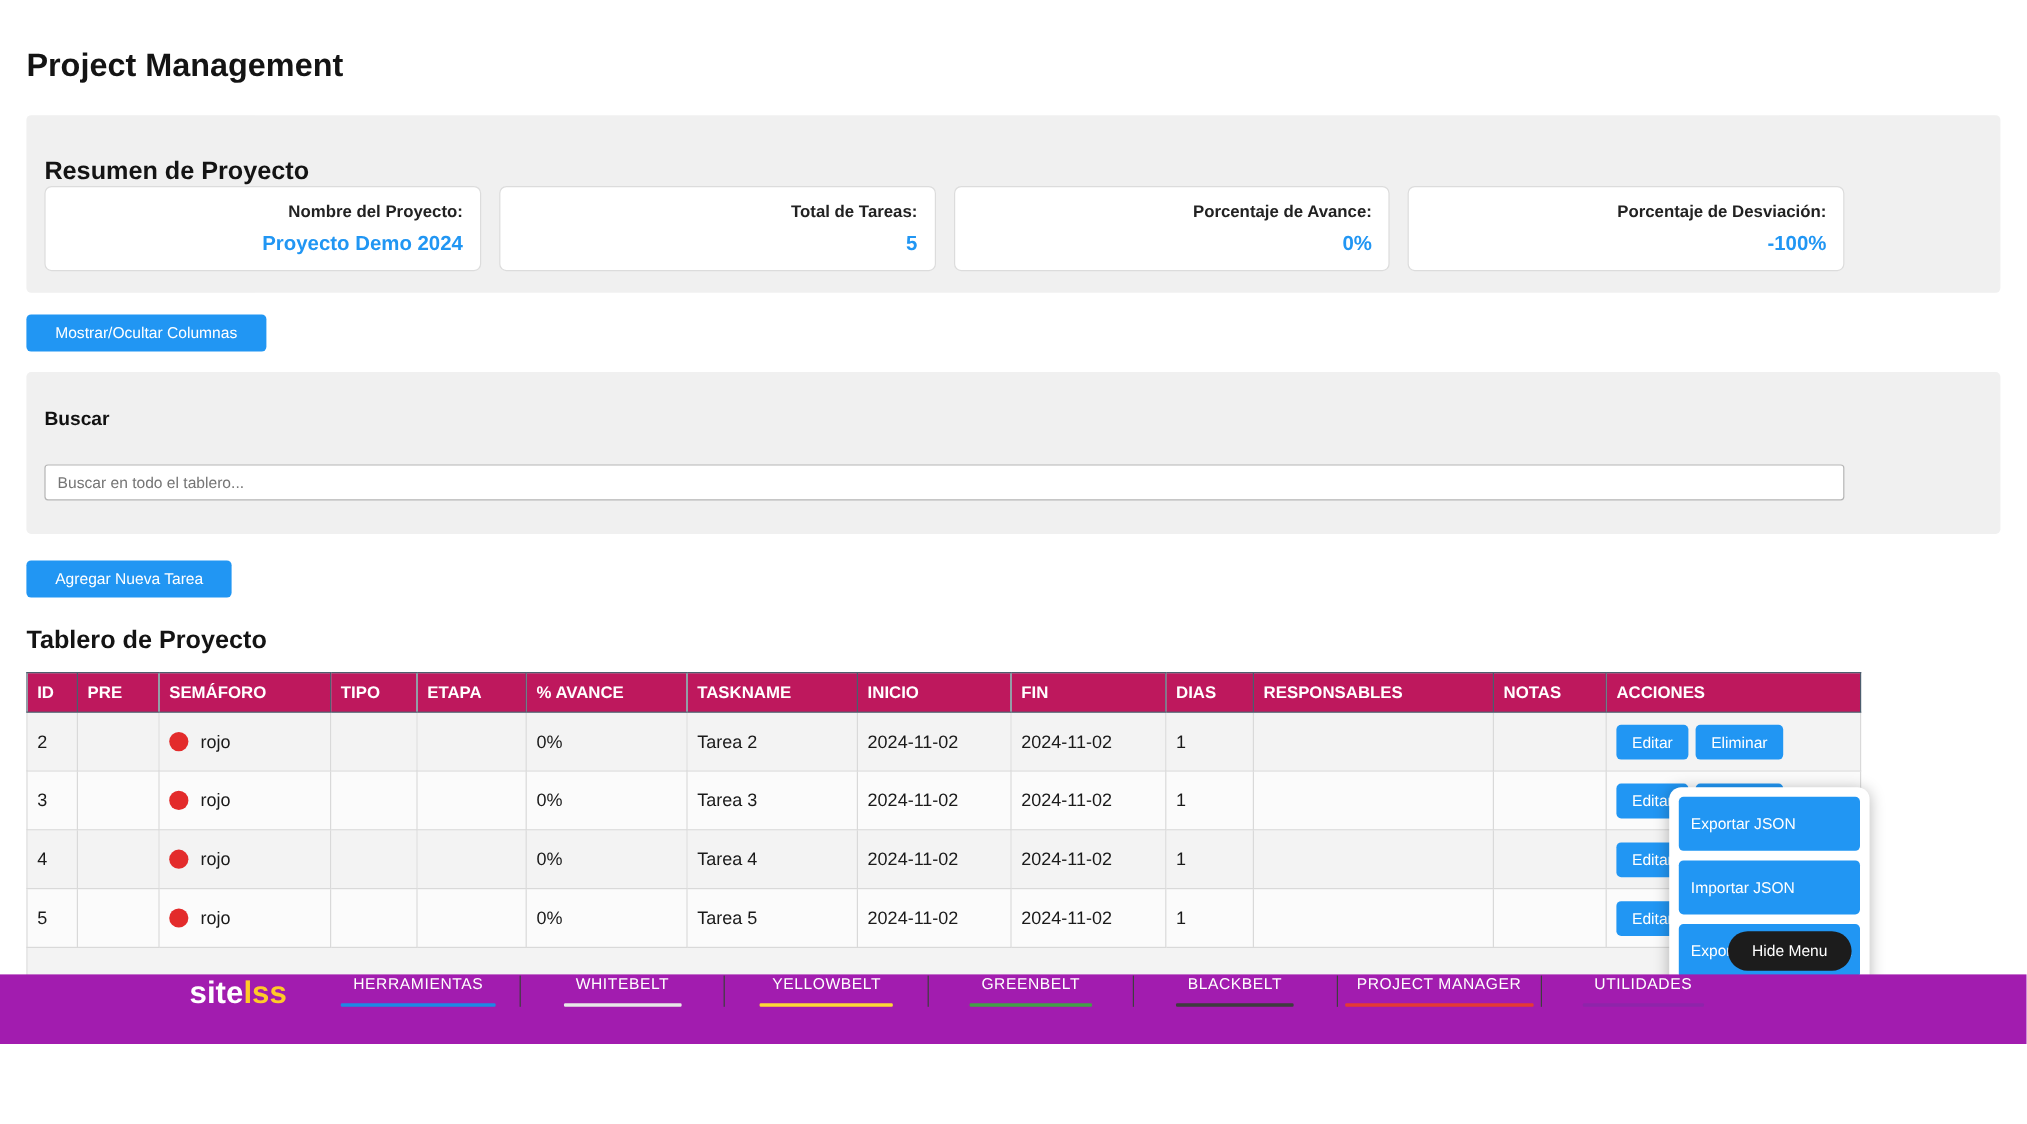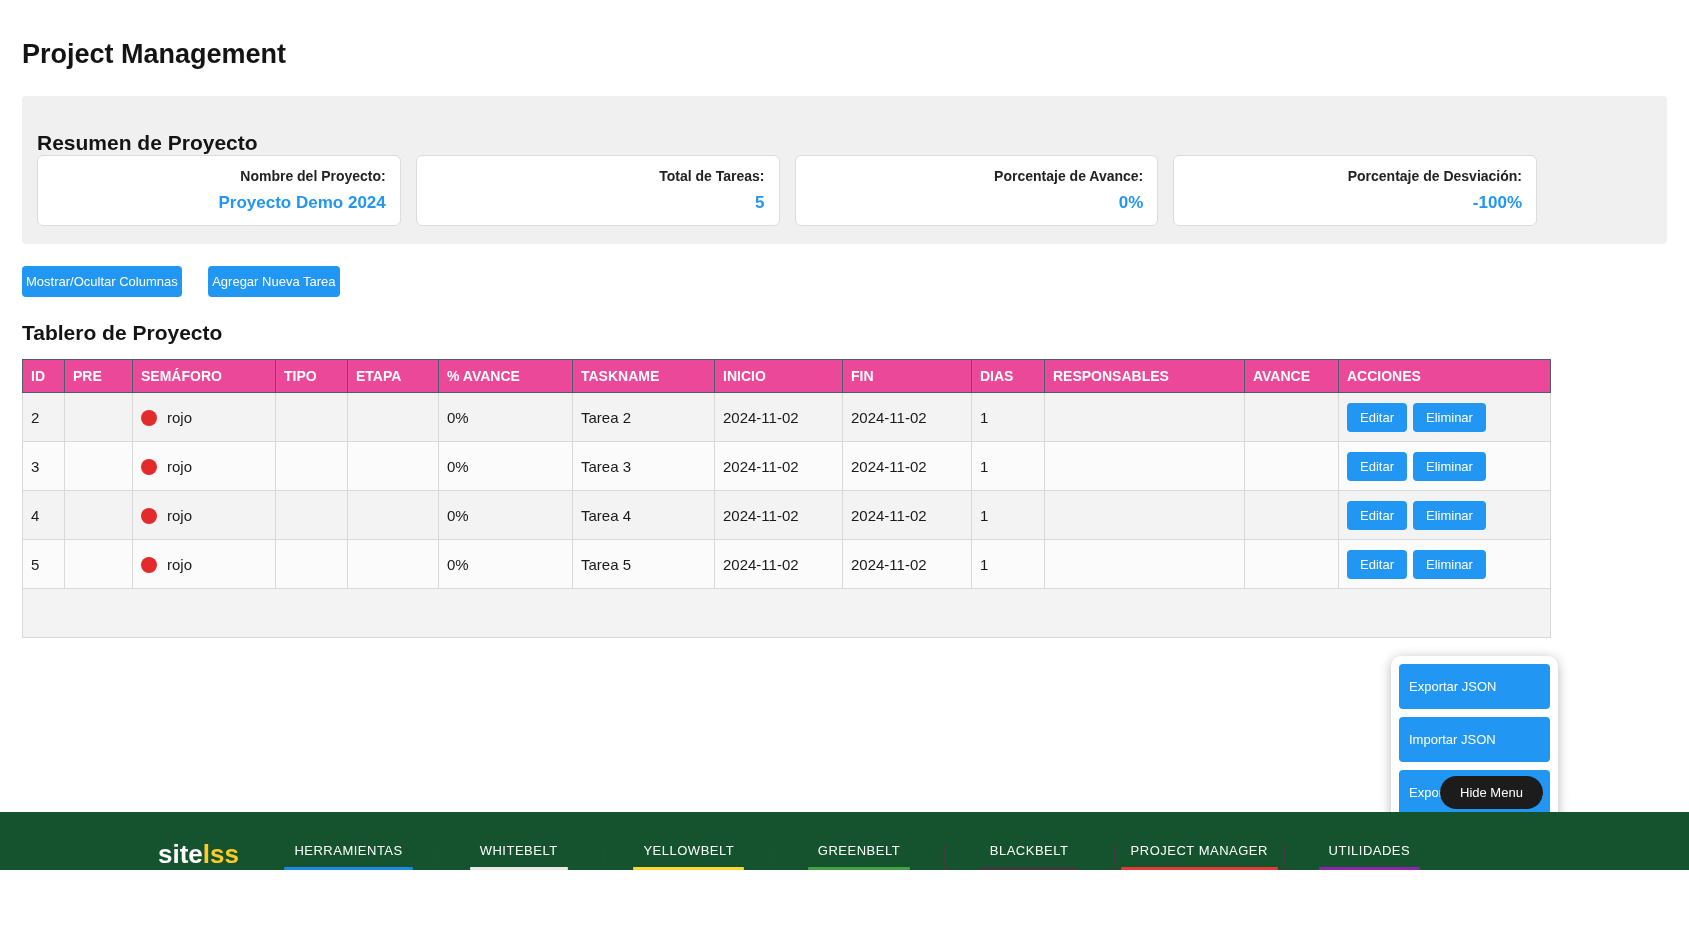--- a/index.html
+++ b/index.html
@@ -11,52 +11,52 @@
 
   .panel { margin: 26px 22px 0; background: #f0f0f0; border-radius: 4px; padding: 34px 15px 18px; }
   .panel-title { font-size: 21px; line-height: 25px; font-weight: bold; color: #141414; }
 
   .cards { display: flex; gap: 15px; width: 1500px; text-align: right; }
   .card { flex: 1; background: #fff; border: 1px solid #dcdcdc; border-radius: 6px; padding: 12px 14px; }
   .card-label { font-size: 14px; font-weight: bold; color: #222; line-height: 17px; }
   .card-value { margin-top: 7px; font-size: 17px; font-weight: bold; color: #2196f3; line-height: 21px; margin-left: 16px; }
 
   .btn { background: #2196f3; color: #fff; border: none; border-radius: 4px; font-family: inherit;
-         font-size: 13px; padding: 8px 4px; cursor: pointer; }
+         font-size: 13px; padding: 8px 24px; cursor: pointer; }
   .toggle-btn { margin: 18px 0 0 22px; }
   .add-btn { margin: 22px 0 0 22px; }
 
   .search-panel { margin: 17px 22px 0; background: #f0f0f0; border-radius: 4px; padding: 30px 15px 28px; }
   .search-label { font-size: 16px; line-height: 19px; font-weight: bold; color: #111; margin-bottom: 28px; }
   .search-input { display: block; width: 1500px; height: 30px; border: 1px solid #b5b5b5; border-radius: 3px;
                   padding: 0 10px; font-size: 13px; font-family: inherit; color: #333; background: #fff; }
   .search-input::placeholder { color: #757575; }
 
   .board-title { margin: 23px 0 14px 22px; font-size: 21px; line-height: 25px; font-weight: bold; color: #141414; }
 
   table { margin-left: 22px; width: 1528px; border-collapse: collapse; table-layout: fixed; }
-  th { background: #ec4899; color: #fff; font-size: 14px; line-height: 16px; font-weight: bold; text-align: left;
+  th { background: #be185d; color: #fff; font-size: 14px; line-height: 16px; font-weight: bold; text-align: left;
        padding: 8px; border: 1px solid #4d5d6d; overflow: hidden; white-space: nowrap; }
   td { font-size: 15px; color: #1a1a1a; padding: 0 8px; height: 49px; border: 1px solid #d9d9d9;
        overflow: hidden; white-space: nowrap; }
   tbody tr:nth-child(odd) td { background: #f3f3f3; }
   tbody tr:nth-child(even) td { background: #fbfbfb; }
   .dot { display: inline-block; width: 16px; height: 16px; border-radius: 50%; vertical-align: -3px; margin-right: 10px; }
   .action-btn { padding: 7px 13px; margin-right: 6px; }
   .partial-row td { height: 49px; background: #f3f3f3; }
 
   .export-menu { position: absolute; left: 1391px; top: 656px; width: 167px; height: 172px; background: #fff;
                  border-radius: 10px; box-shadow: 0 2px 12px rgba(0,0,0,.28); padding: 8px; z-index: 20; }
   .export-menu .btn { display: block; width: 100%; height: 45px; padding: 0 10px; margin-bottom: 8px;
                       text-align: left; white-space: nowrap; overflow: hidden; }
   .hide-menu { position: absolute; left: 1440px; top: 776px; background: #1c1c1c; color: #fff; border: none;
                border-radius: 17px; padding: 9px 20px; font-size: 13px; font-family: inherit; cursor: pointer; z-index: 30; }
 
-  .footer { position: absolute; left: 0; top: 812px; width: 100%; height: 58px; background: #14532d;
-            display: flex; align-items: flex-end; padding: 0 235px 0 158px; z-index: 40; }
+  .footer { position: absolute; left: 0; top: 812px; width: 100%; height: 58px; background: #a21caf;
+            display: flex; align-items: flex-start; padding: 0 235px 0 158px; z-index: 40; }
   .logo { font-size: 26px; font-weight: bold; color: #fff; margin-right: 25px; white-space: nowrap; cursor: pointer; }
   .logo .accent { color: #ffca28; }
   .fnav { flex: 1; display: flex; align-items: center; }
   .fitem { flex: 1; text-align: center; color: #fff; font-size: 13px; letter-spacing: 0.5px; cursor: pointer; }
   .fitem-inner { display: inline-block; }
   .funderline { height: 3px; margin-top: 9px; border-radius: 1px; width: calc(100% + 20px); margin-left: -10px; }
   .fsep { width: 1px; height: 26px; background: #3e3e3e; }
 </style>
 </head>
 <body>
@@ -82,20 +82,24 @@
       </div>
       <div class="card">
         <div class="card-label">Porcentaje de Desviación:</div>
         <div class="card-value">-100%</div>
       </div>
     </div>
   </section>
 
   <button class="btn toggle-btn">Mostrar/Ocultar Columnas</button>
 
+  <section class="search-panel">
+    <div class="search-label">Buscar</div>
+    <input class="search-input" type="text" placeholder="Buscar en todo el tablero..." style="">
+  </section>
 
   <button class="btn add-btn">Agregar Nueva Tarea</button>
 
   <h2 class="board-title">Tablero de Proyecto</h2>
 
   <table>
     <colgroup>
       <col style="width:42px">
         <col style="width:68px">
         <col style="width:143px">
@@ -116,21 +120,21 @@
         <th>PRE</th>
         <th>SEMÁFORO</th>
         <th>TIPO</th>
         <th>ETAPA</th>
         <th>% AVANCE</th>
         <th>TASKNAME</th>
         <th>INICIO</th>
         <th>FIN</th>
         <th>DIAS</th>
         <th>RESPONSABLES</th>
-        <th>AVANCE</th>
+        <th>NOTAS</th>
         <th>ACCIONES</th>
       </tr>
     </thead>
     <tbody>
       <tr>
         <td>2</td>
         <td></td>
         <td><span class="dot" style="background-color: rgb(227, 43, 43);"></span><span>rojo</span></td>
         <td></td>
         <td></td>

